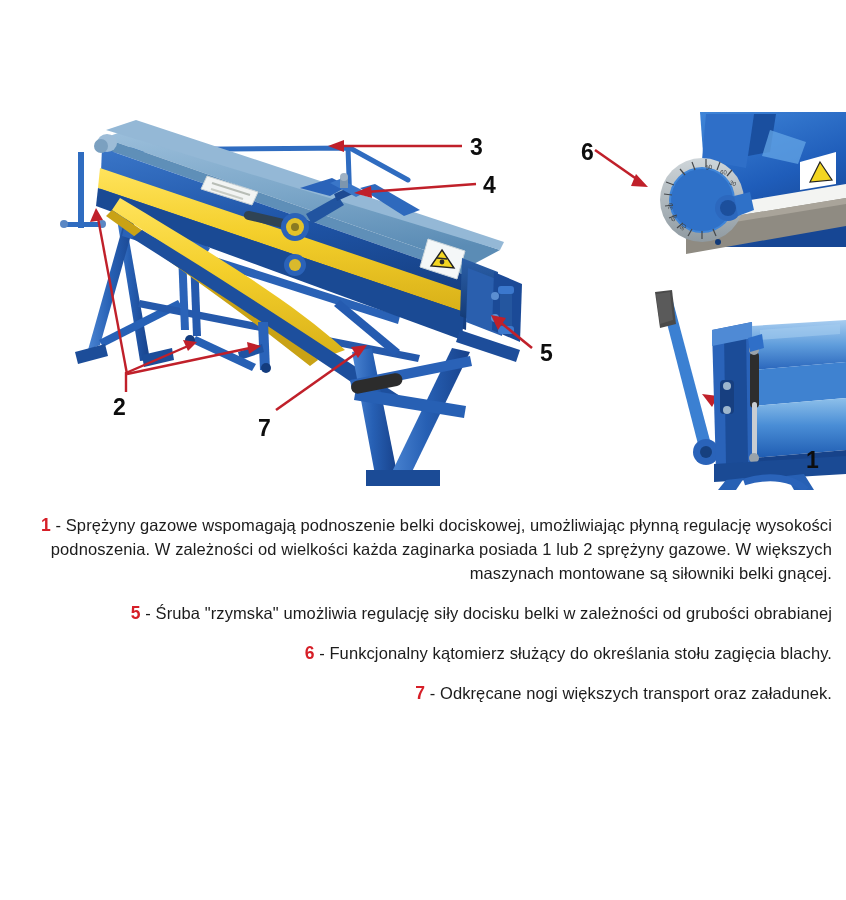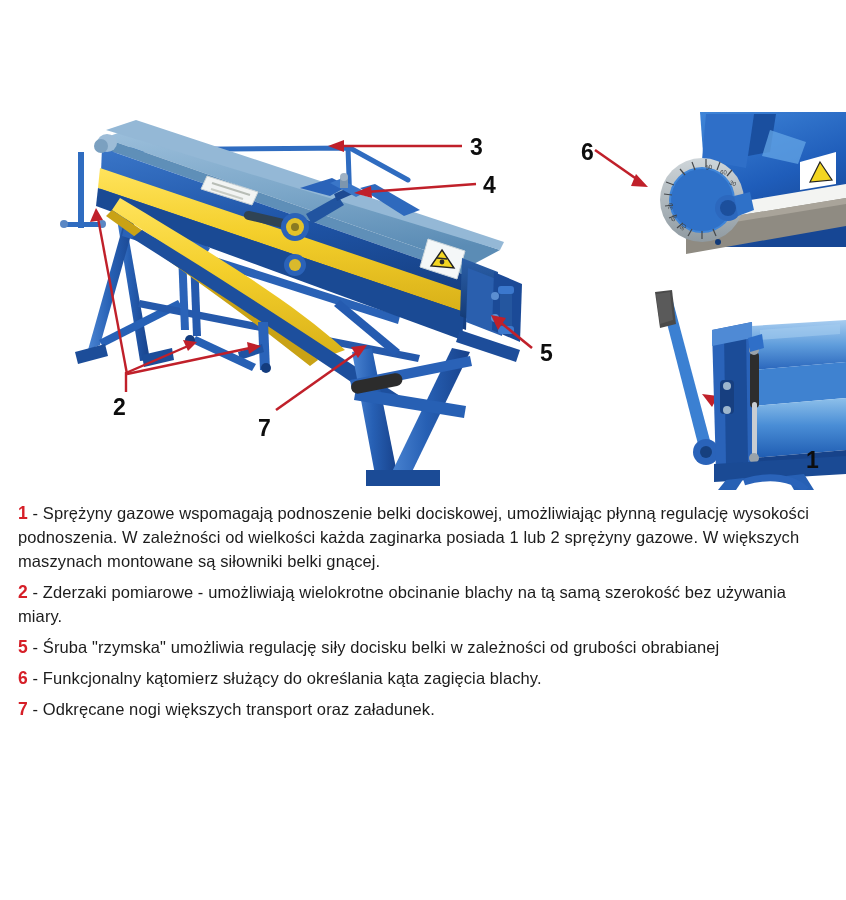--- a/index.html
+++ b/index.html
@@ -35,22 +35,22 @@
   
   .legend{
     position:absolute;left:0;top:497px;width:846px;height:403px;
     padding:0 14px 0 18px;
     box-sizing:border-box;
   }
   .legend-item{
     font-size:16.5px;
     line-height:24px;
     color:#1c1c1c;
-    margin:4px 0 7px 0;
-    text-align:left;
+    margin:16px 0 7px 0;
+    text-align:right;
     letter-spacing:.1px;
   }
   .legend-item .num{
     color:#d61f28;
     font-weight:bold;
     font-size:17.5px;
   }
 </style>
 </head>
 <body>
@@ -386,32 +386,29 @@
     <span class="callout" style="left:258px;top:417px;">7</span>
     <span class="callout" style="left:806px;top:449px;">1</span>
   </div>
 
   <div class="legend">
 
     <p class="legend-item">
       <span class="num">1</span><span> - </span><span>Sprężyny gazowe wspomagają podnoszenie belki dociskowej, umożliwiając płynną regulację wysokości podnoszenia. W zależności od wielkości każda zaginarka posiada 1 lub 2 sprężyny gazowe. W większych maszynach montowane są siłowniki belki gnącej.</span>
     </p>
 
-    <p class="legend-item">
-      <span class="num">2</span><span> - </span><span>Zderzaki pomiarowe - umożliwiają wielokrotne obcinanie blachy na tą samą szerokość bez używania miary.</span>
-    </p>
 
 
 
     <p class="legend-item">
       <span class="num">5</span><span> - </span><span>Śruba "rzymska" umożliwia regulację siły docisku belki w zależności od grubości obrabianej</span>
     </p>
 
     <p class="legend-item">
-      <span class="num">6</span><span> - </span><span>Funkcjonalny kątomierz służący do określania kąta zagięcia blachy.</span>
+      <span class="num">6</span><span> - </span><span>Funkcjonalny kątomierz służący do określania stołu zagięcia blachy.</span>
     </p>
 
     <p class="legend-item">
       <span class="num">7</span><span> - </span><span>Odkręcane nogi większych transport oraz załadunek.</span>
     </p>
   </div>
 
 </div>
 
 </body></html>

